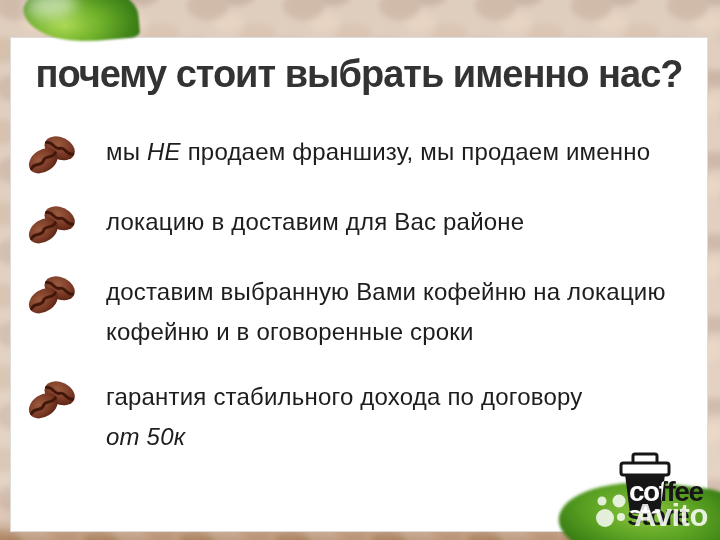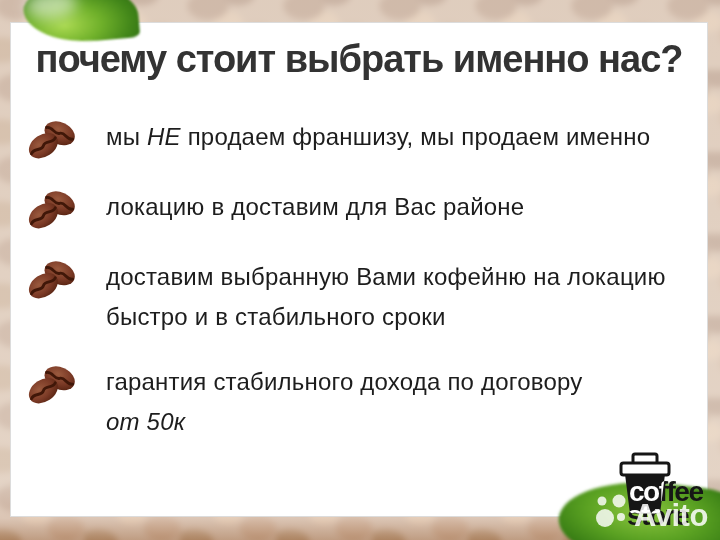--- a/index.html
+++ b/index.html
@@ -13,21 +13,21 @@
       radial-gradient(32px 22px at 78px 48px, #a5744f 0 55%, rgba(0,0,0,0) 60%),
       radial-gradient(34px 22px at 14px 62px, #97683f 0 55%, rgba(0,0,0,0) 60%),
       radial-gradient(30px 20px at 58px 6px, #7c4c2e 0 55%, rgba(0,0,0,0) 60%),
       radial-gradient(26px 18px at 48px 34px, #c49a74 0 55%, rgba(0,0,0,0) 60%);
     background-size:96px 82px;filter:blur(3px);}
   .veil{position:absolute;inset:0;z-index:1;background:linear-gradient(180deg,
       rgba(255,250,244,0.60) 0%, rgba(255,250,244,0.66) 90%,
       rgba(255,246,240,0.55) 96%, rgba(225,200,182,0.30) 100%);}
 
   
-  .card{position:absolute;left:10px;top:22px;width:698px;height:495px;z-index:2;
+  .card{position:absolute;left:10px;top:37px;width:698px;height:495px;z-index:2;
     background:#ffffff;border:1px solid #dcdcdc;box-sizing:border-box;}
   .title{margin:13px 6px 0 6px;text-align:center;font-size:38px;line-height:46px;
     font-weight:bold;letter-spacing:-1px;color:#333;}
   .bullets{margin-top:35px;padding-left:12px;}
   .row{display:flex;gap:25px;margin-bottom:25px;align-items:flex-start;}
   .bean-icon{width:58px;height:44px;flex:none;margin-top:1px;}
   .text{font-size:24px;color:#1d1d1d;letter-spacing:0.2px;}
   .line{height:40px;line-height:40px;white-space:nowrap;}
   .line.indent{padding-left:7px;}
   .em{font-style:italic;}
@@ -115,21 +115,21 @@
             <ellipse cx="38" cy="16" rx="16.5" ry="11.5" fill="url(#beanG)"></ellipse>
             <path d="M23,16 C29,12 33,20 38,16 C43,12 47,20 53,16" fill="none" stroke="#401708" stroke-width="3" stroke-linecap="round"></path>
           </g>
           <g transform="rotate(-34 21 29)">
             <ellipse cx="21" cy="29" rx="16.5" ry="11.5" fill="url(#beanG)"></ellipse>
             <path d="M6,29 C12,25 16,33 21,29 C26,25 30,33 36,29" fill="none" stroke="#401708" stroke-width="3" stroke-linecap="round"></path>
           </g>
         </svg>
         <div class="text">
           <div class="line">доставим выбранную Вами кофейню на локацию</div>
-          <div class="line">быстро и в стабильного сроки</div>
+          <div class="line">кофейню и в оговоренные сроки</div>
         </div>
       </div>
 
       <div class="row">
         <svg class="bean-icon" viewBox="0 0 60 46">
           <g transform="rotate(24 38 16)">
             <ellipse cx="38" cy="16" rx="16.5" ry="11.5" fill="url(#beanG)"></ellipse>
             <path d="M23,16 C29,12 33,20 38,16 C43,12 47,20 53,16" fill="none" stroke="#401708" stroke-width="3" stroke-linecap="round"></path>
           </g>
           <g transform="rotate(-34 21 29)">

